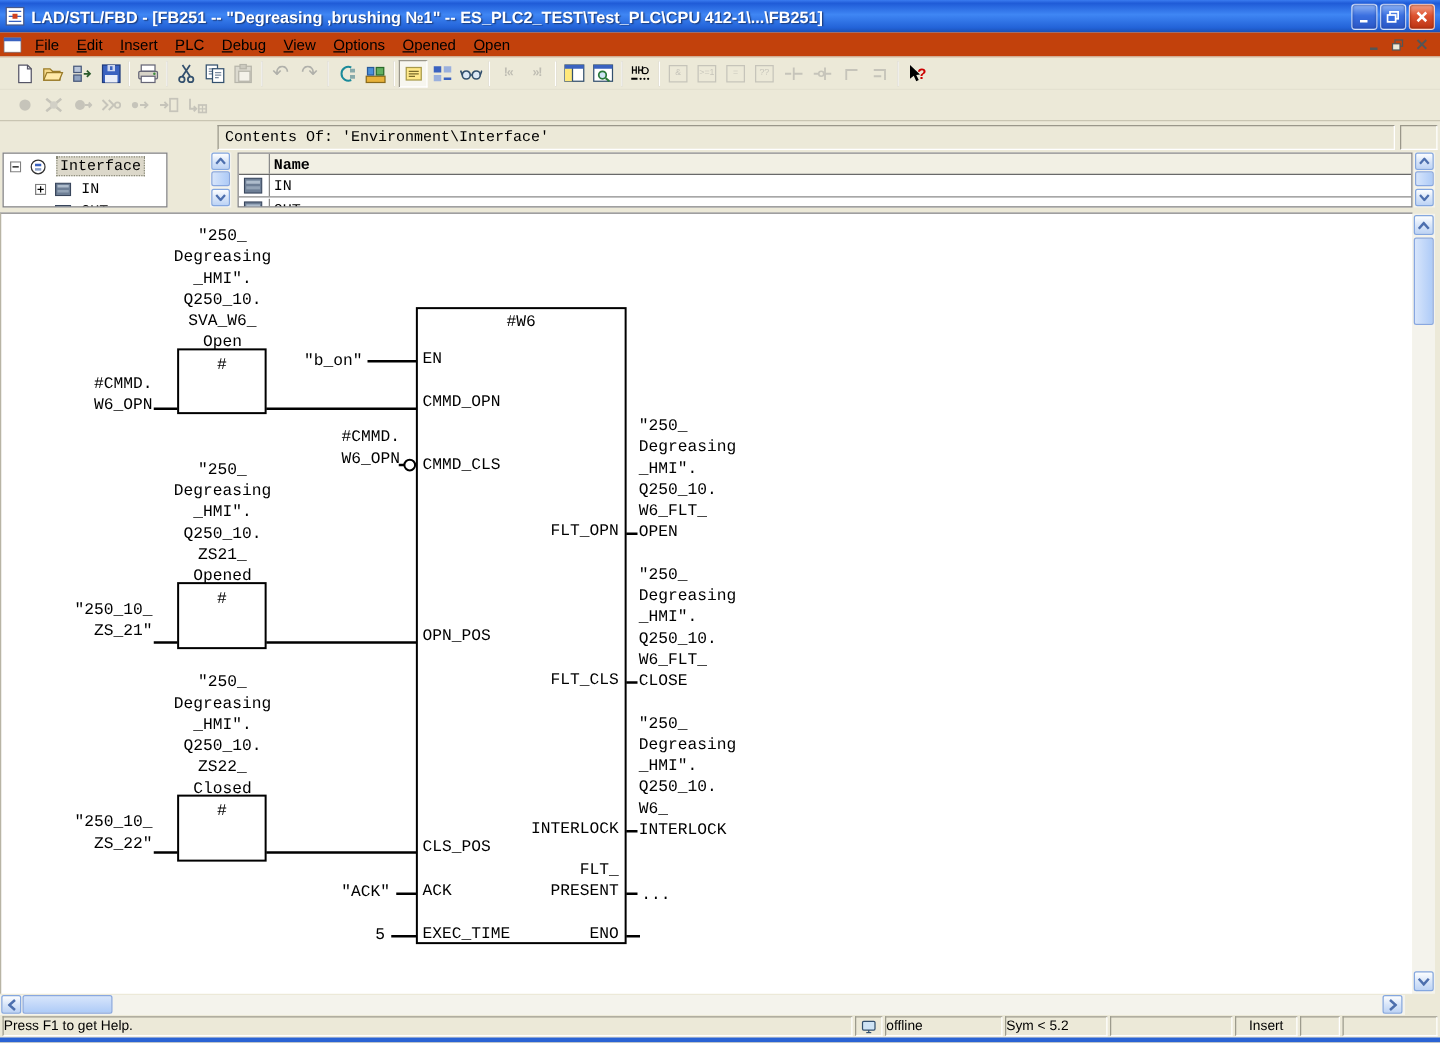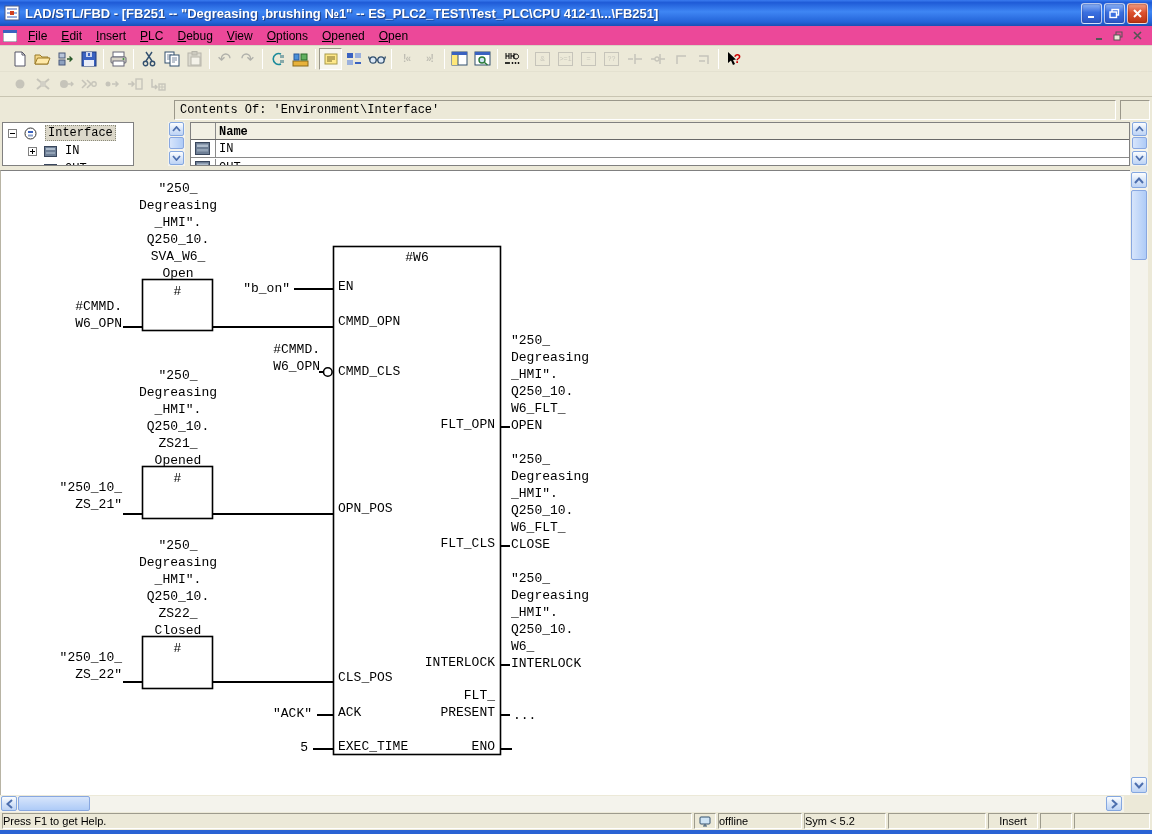--- a/index.html
+++ b/index.html
@@ -11,21 +11,21 @@
     background:linear-gradient(180deg,#3a7bef 0%,#1f5bd7 10%,#3f86f4 45%,#2363d8 85%,#1a4fb4 100%);
     display:flex; align-items:center; padding:0 4px; }
   .titlebar .ttl { color:#fff; font-size:13px; font-weight:bold; margin-left:5px;
     text-shadow:1px 1px 1px #1a3a7a; white-space:nowrap; overflow:hidden; flex:1; }
   .cap-btn { width:21px; height:21px; border-radius:3px; margin-left:2px; border:1px solid rgba(255,255,255,.65);
     display:flex; align-items:center; justify-content:center; flex:0 0 auto;
     background:linear-gradient(180deg,#8fb4f5 0%,#3a6fe0 45%,#2a56c4 100%); box-shadow:inset 0 0 2px #1c3f95; }
   .cap-btn.close { background:linear-gradient(180deg,#f2a188 0%,#dd5230 45%,#bb3413 100%); box-shadow:inset 0 0 2px #7c1d06; }
 
   
-  .menubar { position:absolute; left:0; top:26px; width:1152px; height:20px; background:#ec4899;
+  .menubar { position:absolute; left:0; top:26px; width:1152px; height:20px; background:#c2410c;
     display:flex; align-items:center; padding-left:2px; border-bottom:1px solid #d8d4c4; }
   .menu-item { font-size:12px; color:#000; padding:2px 7px; cursor:default; }
   .menu-item::first-letter { text-decoration:underline; }
   .menubar .spacer { flex:1; }
   .mdi-btn { width:16px; height:14px; margin-right:3px; display:flex; align-items:center; justify-content:center; }
 
   
   .toolbar { position:absolute; left:0; width:1152px; background:#ece9d8; display:flex; align-items:center; }
   #toolbar1 { top:46px; height:26px; padding-left:8px; border-bottom:1px solid #e4e1d0; }
   #toolbar2 { top:72px; height:25px; padding-left:8px; border-bottom:1px solid #c9c5b2; }
@@ -622,21 +622,21 @@
   <div class="statusbar">
     <div class="seg grow">
         <span>Press F1 to get Help.</span>
       </div>
     <div class="seg" style="width:22px;justify-content:center">
       <svg width="12" height="11">
           <rect x="1" y="1" width="10" height="7" rx="1" fill="#cfe4f5" stroke="#33506e"></rect>
           <path d="M4 10 h4 M6 8 v2" stroke="#33506e"></path>
         </svg>
     </div>
-    <div class="seg" style="width:84px">
+    <div class="seg" style="width:94px">
         <span>offline</span>
       </div>
     <div class="seg" style="width:82px">
         <span>Sym &lt; 5.2</span>
       </div>
     <div class="seg" style="width:98px"></div>
     <div class="seg" style="width:50px;justify-content:center">
         <span>Insert</span>
       </div>
     <div class="seg" style="width:32px"></div>

